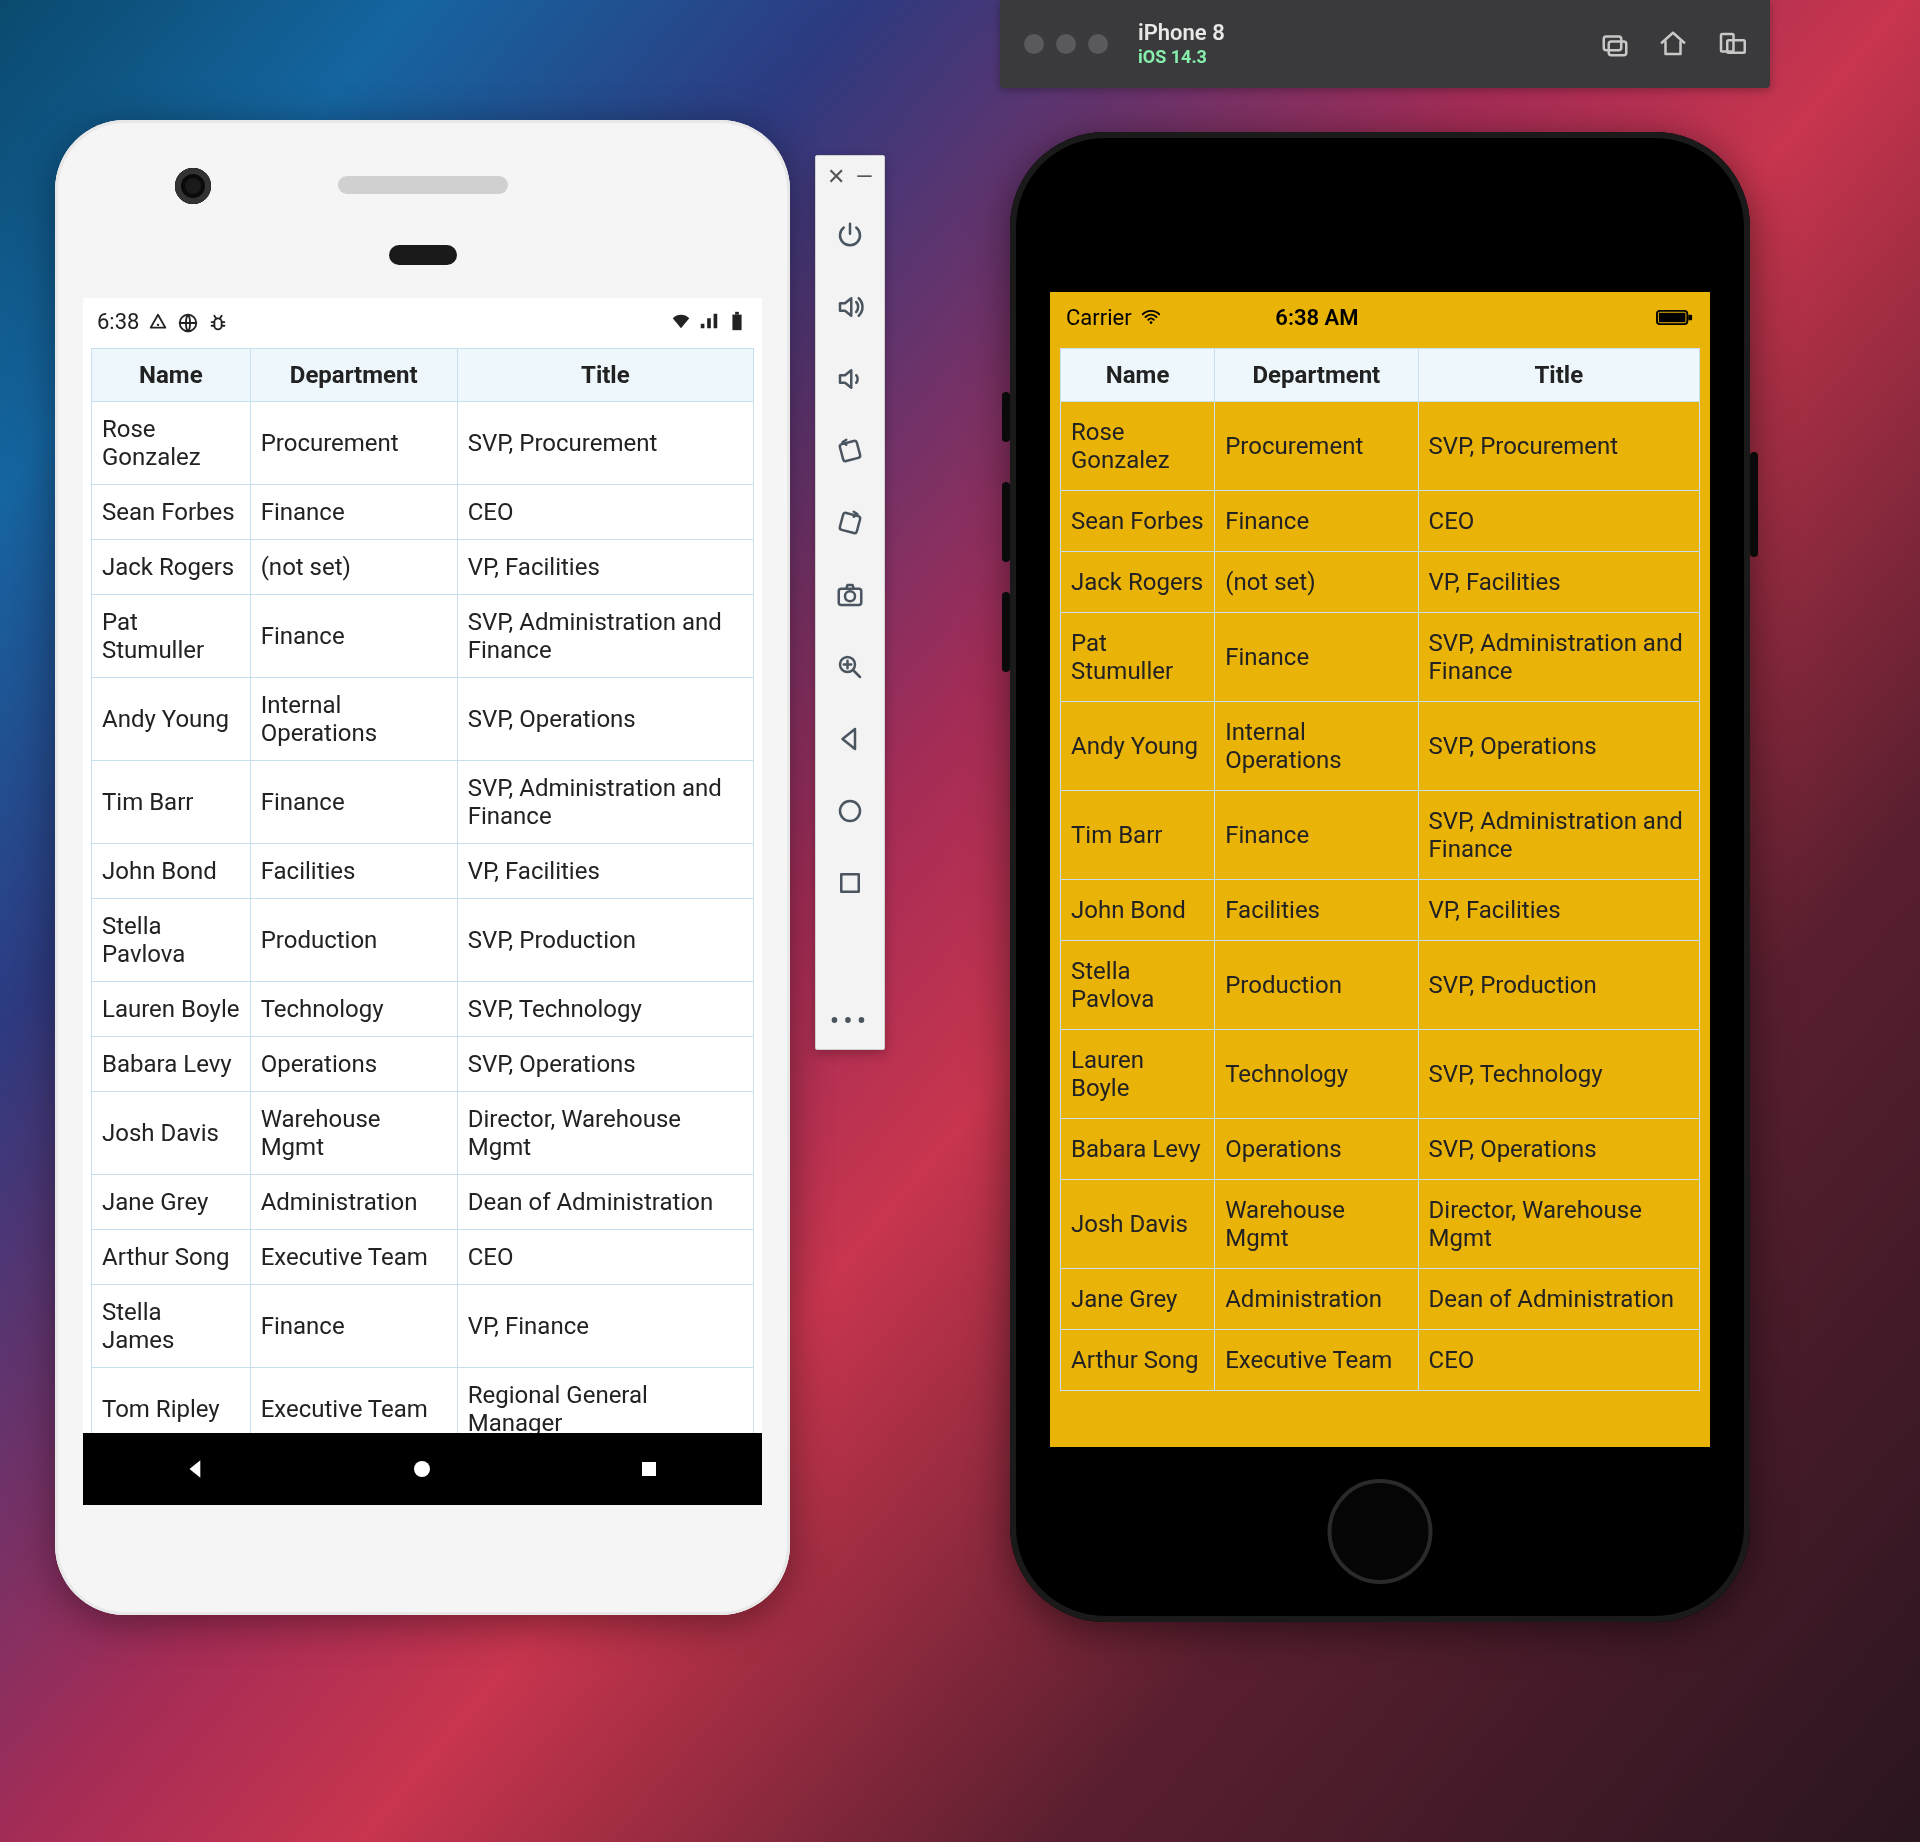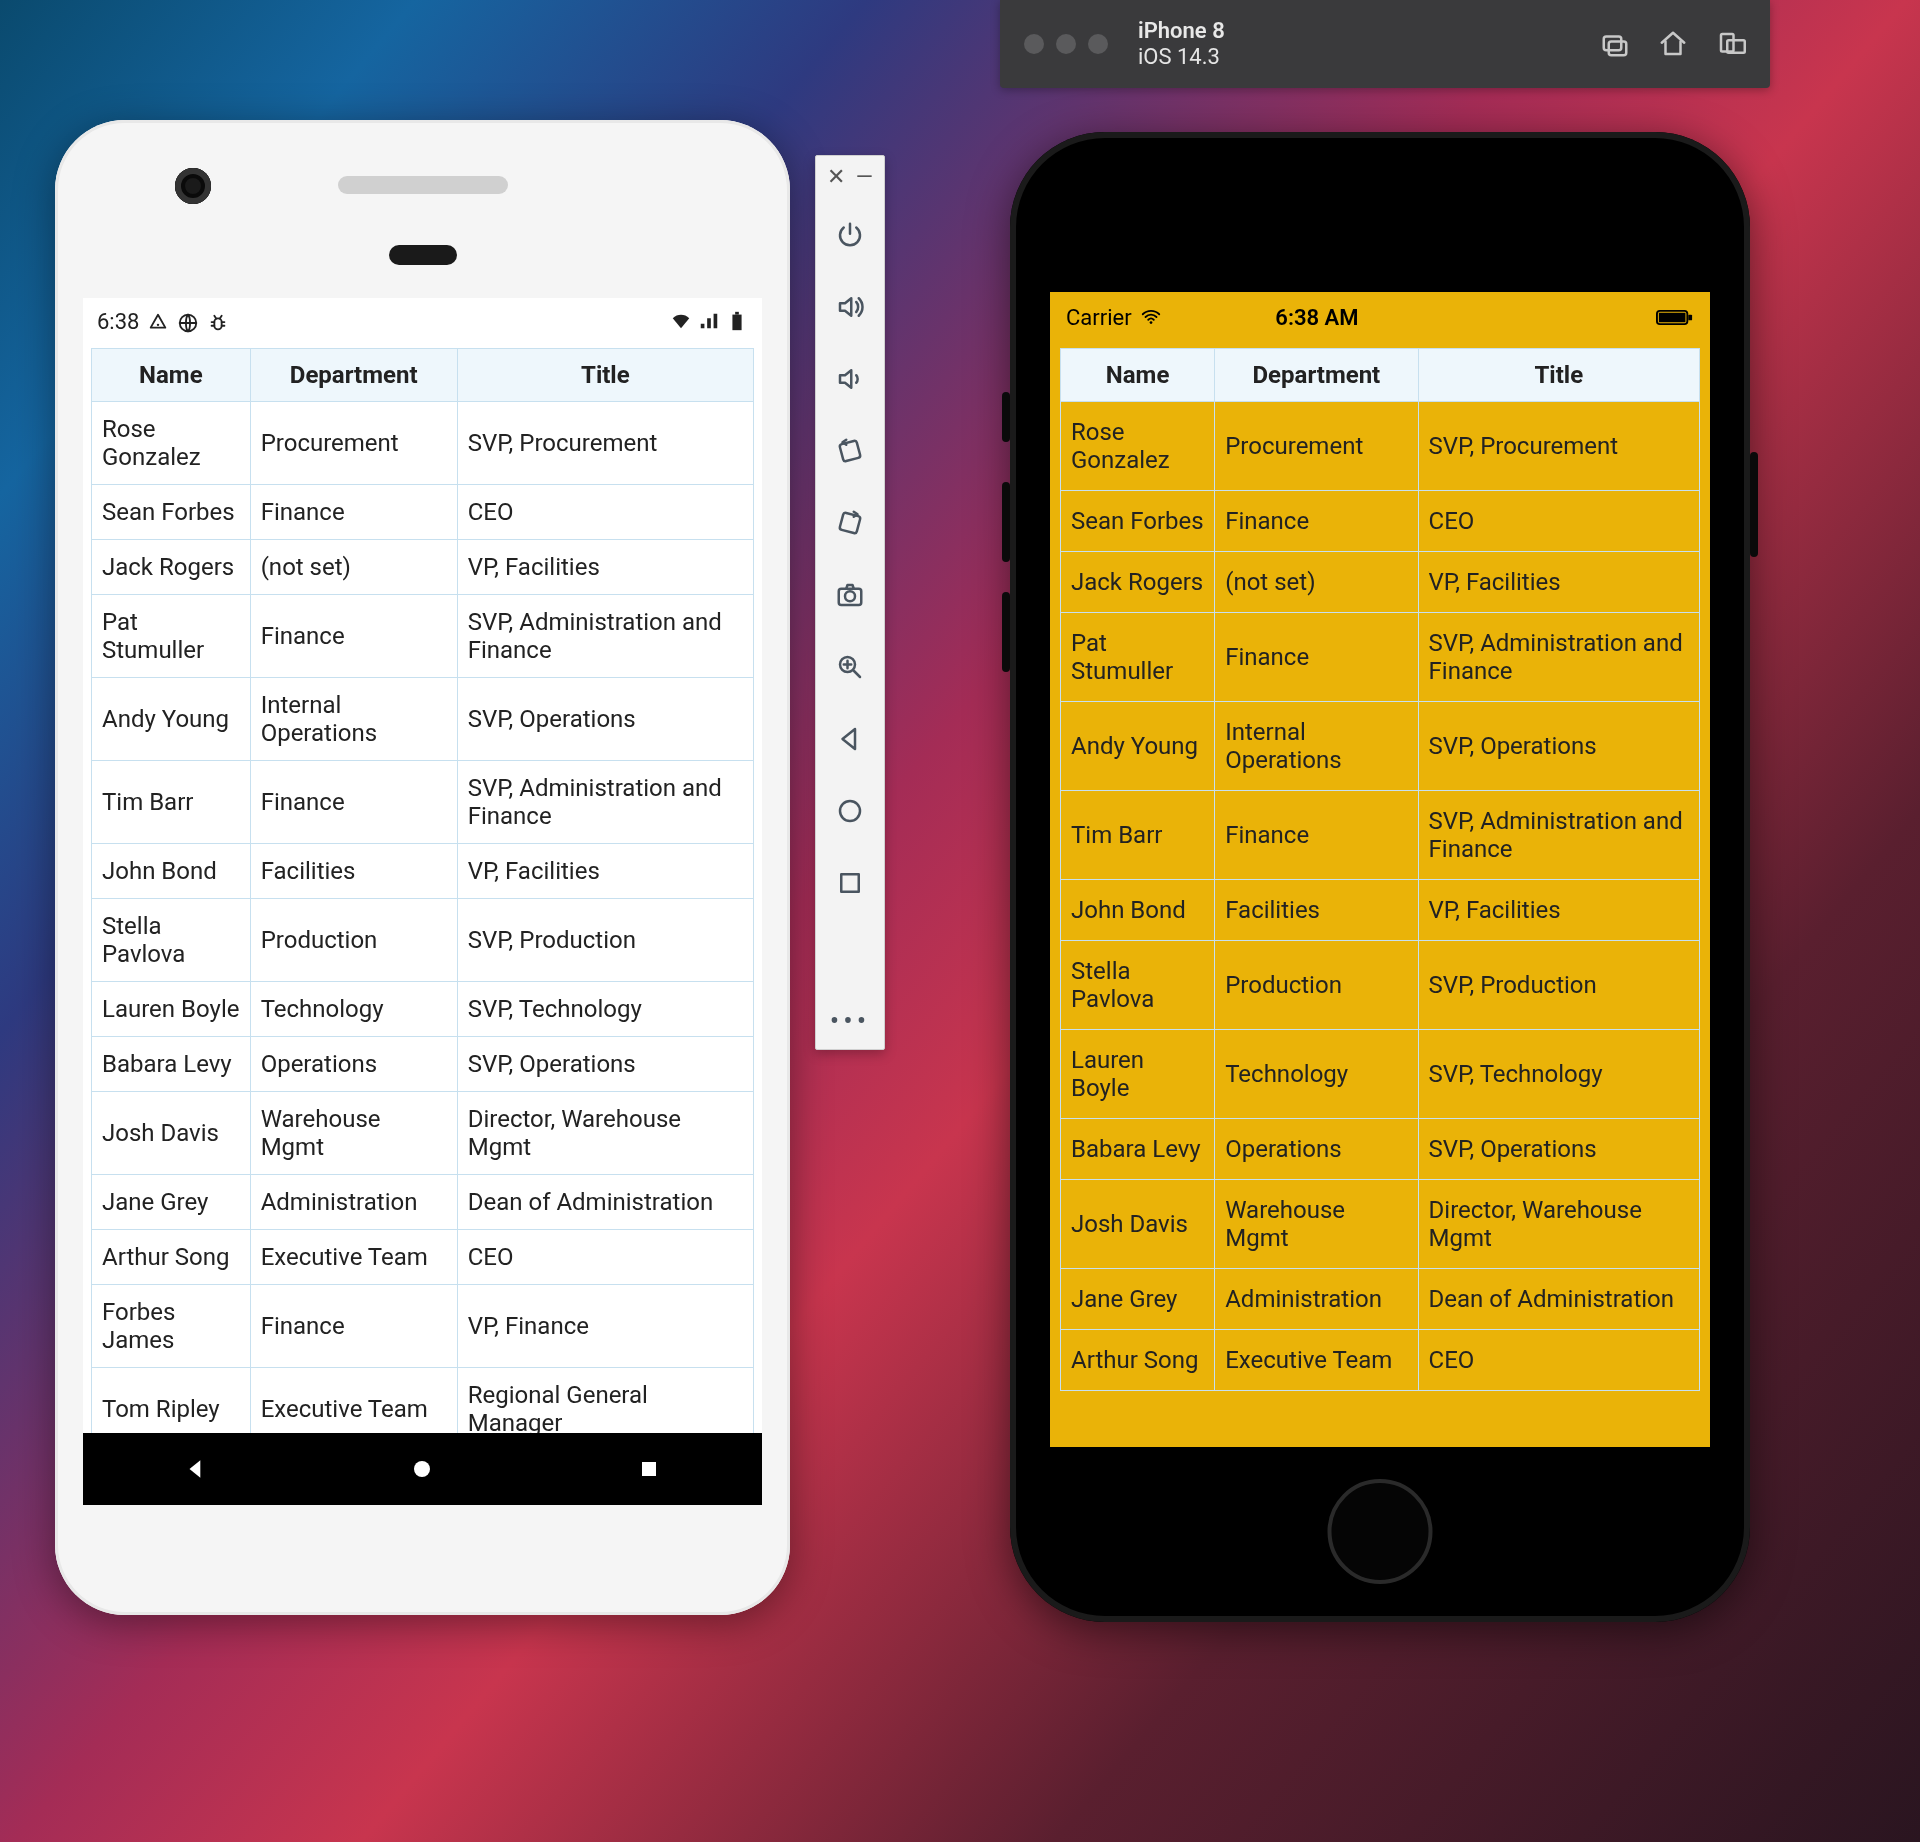--- a/index.html
+++ b/index.html
@@ -160,21 +160,21 @@
     display: flex;
     align-items: center;
     padding: 0 24px;
     color: #ddd;
     box-shadow: 0 2px 10px rgba(0,0,0,0.3);
   }
   .traffic-lights { display:flex; gap:12px; margin-right: 30px; }
   .traffic-lights span { width:20px; height:20px; border-radius:50%; background:#5a5a5c; }
   .ios-title-block { display:flex; flex-direction:column; line-height:1.2; }
   .ios-title-block .t1 { font-size:22px; font-weight:600; color:#e8e8e8;text-align:right; }
-  .ios-title-block .t2 { font-size:22px; color:#e5e5e5; }
+  .ios-title-block .t2 { font-size:18px; color:#86efac;font-weight:bold; }
   .ios-titlebar-actions { margin-left:auto; display:flex; gap:28px; }
   .ios-titlebar-actions .act { width:30px; height:30px; color:#c8c8c8; display:flex; align-items:center; justify-content:center; cursor:pointer; }
 
   
   .iphone-device {
     position: absolute;
     left: 1010px;
     top: 132px;
     width: 740px;
     height: 1490px;
@@ -347,21 +347,21 @@
               <td>Jane Grey</td>
               <td>Administration</td>
               <td>Dean of Administration</td>
             </tr>
             <tr>
               <td>Arthur Song</td>
               <td>Executive Team</td>
               <td>CEO</td>
             </tr>
             <tr>
-              <td>Forbes James</td>
+              <td>Stella James</td>
               <td>Finance</td>
               <td>VP, Finance</td>
             </tr>
             <tr>
               <td>Tom Ripley</td>
               <td>Executive Team</td>
               <td>Regional General Manager</td>
             </tr>
           </tbody>
       </table>

